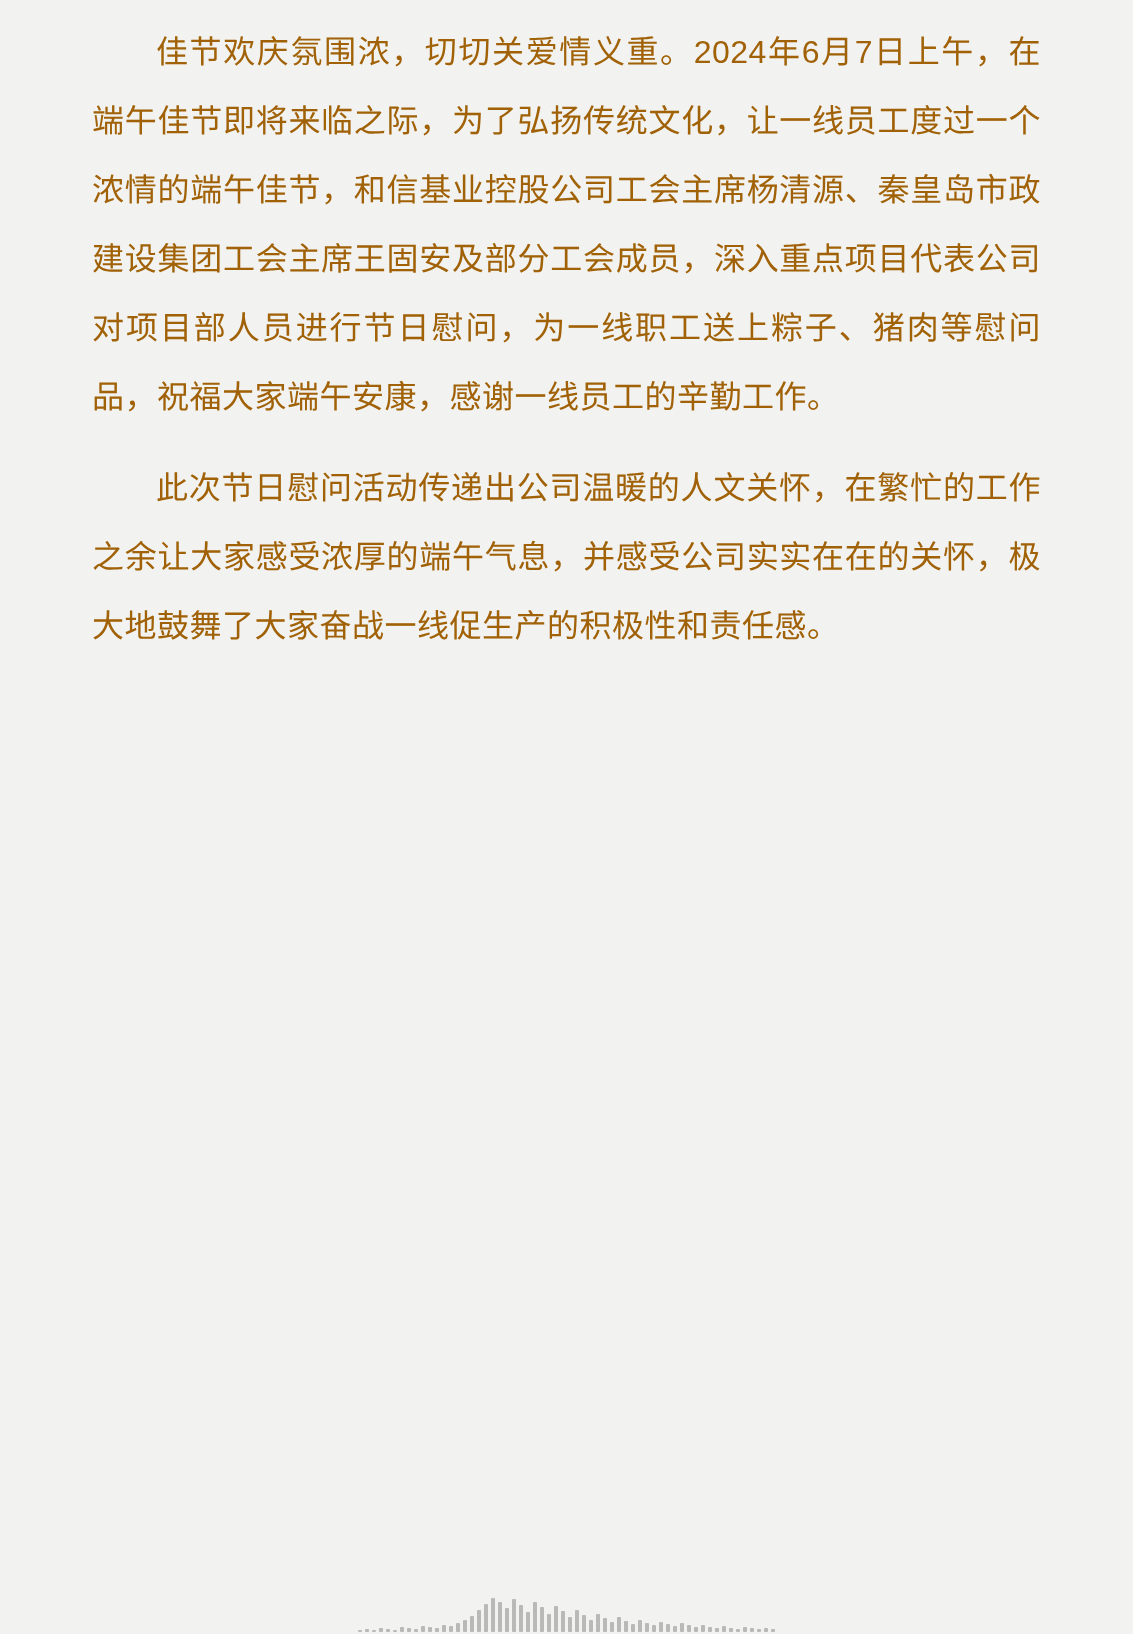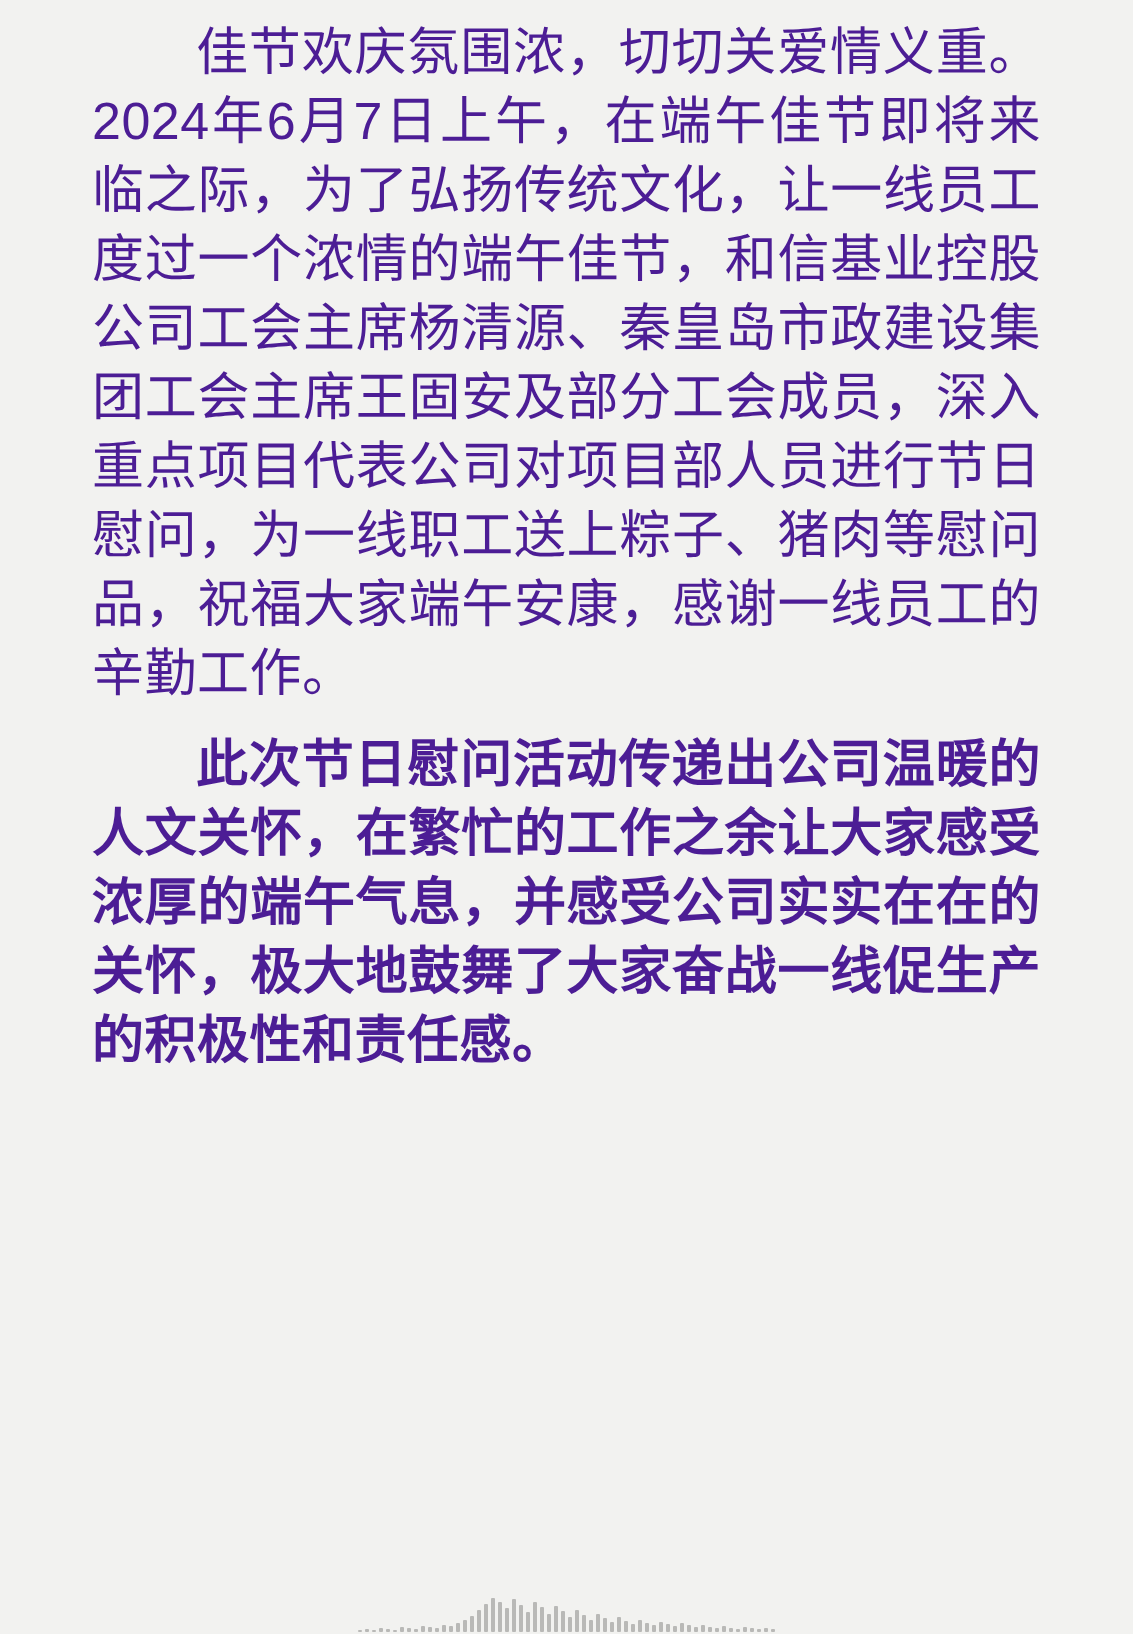--- a/index.html
+++ b/index.html
@@ -23,32 +23,31 @@
     padding: 18px 92px 0 92px;
     background: #f2f2f0;
     display: flex;
     flex-direction: column;
   }
   .article {
     flex: 1 1 auto;
   }
   .para {
     margin: 0 0 22px 0;
-    font-size: 52px;
+    font-size: 32px;
     line-height: 69px;
     letter-spacing: 0.5px;
     text-align: justify;
     text-justify: inter-character;
     text-indent: 2em;
-    color: #4c1d95;
+    color: #a16207;
     font-weight: 400;
   }
   .para:last-child {
     margin-bottom: 0;
-    font-weight: bold;
   }
   .footer-wave {
     height: 120px;
     display: flex;
     align-items: flex-end;
     justify-content: center;
     padding-bottom: 2px;
   }
   .wave {
     display: flex;

